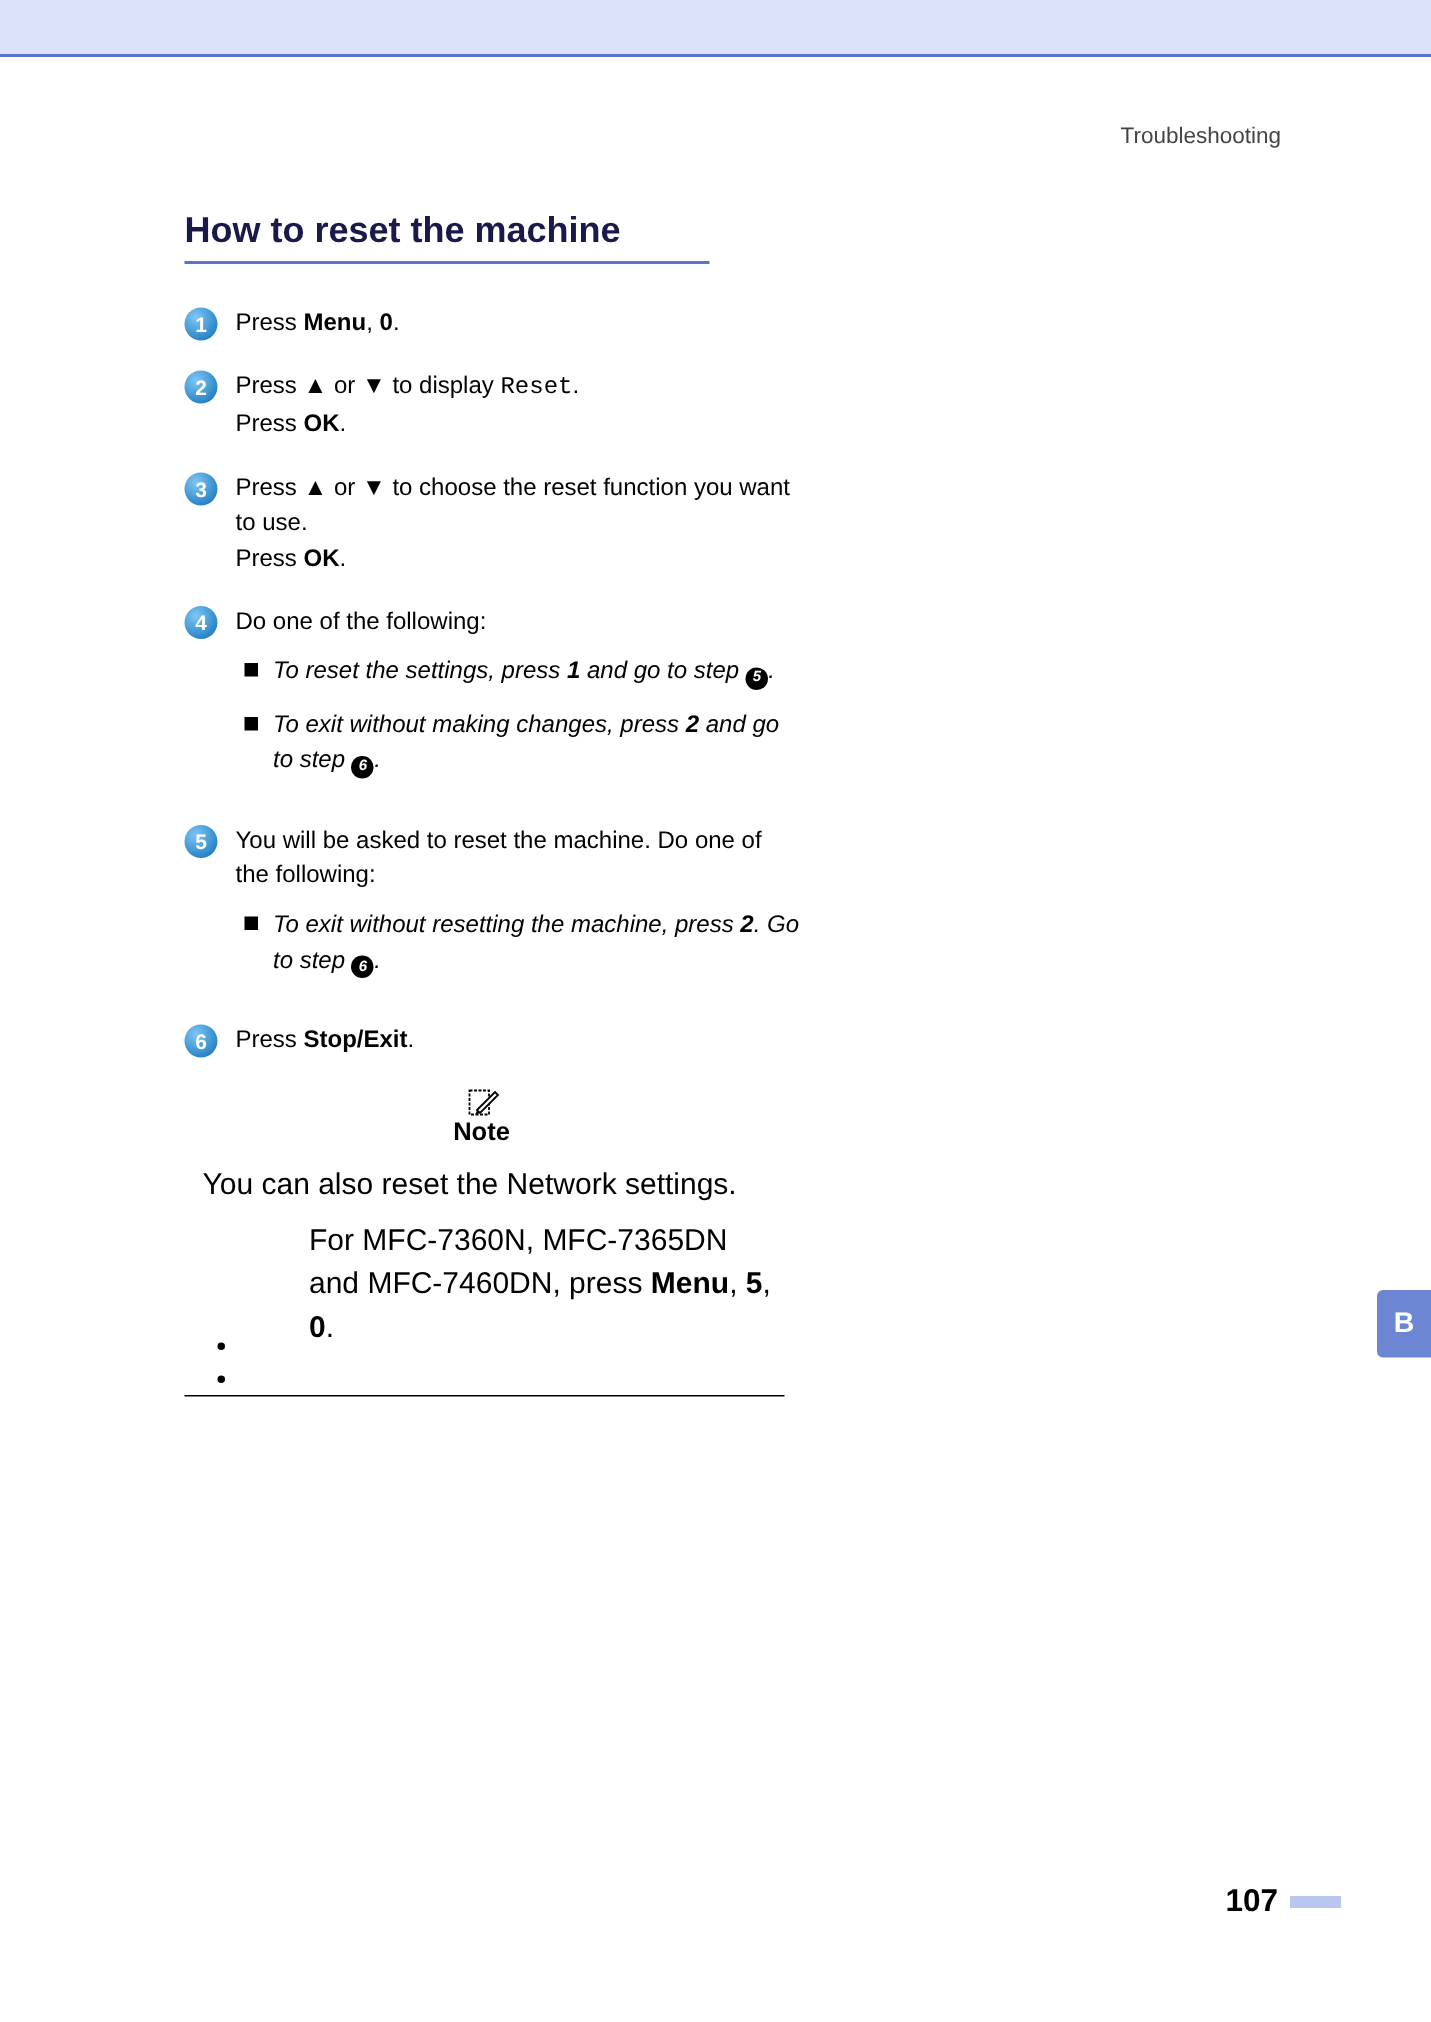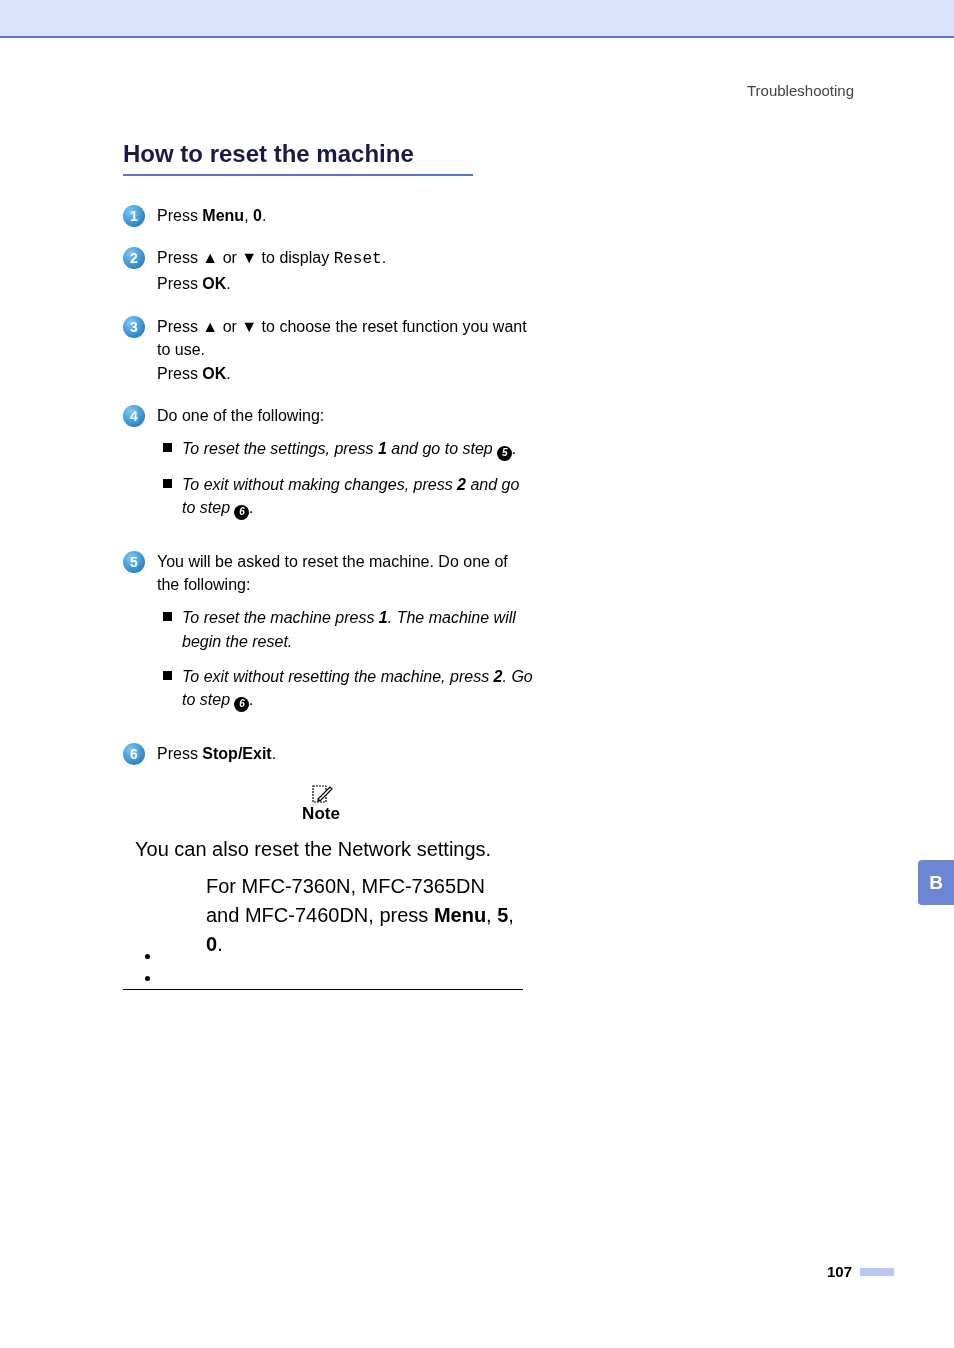--- a/index.html
+++ b/index.html
@@ -165,21 +165,21 @@
       border-radius: 4px 0 0 4px;
     }
     .page-num-wrap {
       position: absolute;
       right: 60px;
       bottom: 68px;
       display: flex;
       align-items: center;
     }
     .page-num {
-      font-size: 15px;
+      font-size: 21px;
       font-weight: bold;
       margin-right: 8px;
     }
     .pn-bar {
       width: 34px;
       height: 8px;
       background: #b9c6ee;
     }
   </style>
 </head>
@@ -244,26 +244,20 @@
         </div>
       </div>
     </div>
   </div>
 
   <div class="step">
     <div class="step-num">5</div>
     <div class="step-body">
       <div class="line">You will be asked to reset the machine. Do one of the following:</div>
       <div class="sublist">
-        <div class="sub-item">
-          <div class="square"></div>
-          <div class="sub-body">
-            <span>To reset the machine press </span><span class="bold">1</span><span>. The machine will begin the reset.</span>
-          </div>
-        </div>
         <div class="sub-item">
           <div class="square"></div>
           <div class="sub-body">
             <span>To exit without resetting the machine, press </span><span class="bold">2</span><span>. Go to step </span><span class="ref-circle">6</span><span>.</span>
           </div>
         </div>
       </div>
     </div>
   </div>
 

